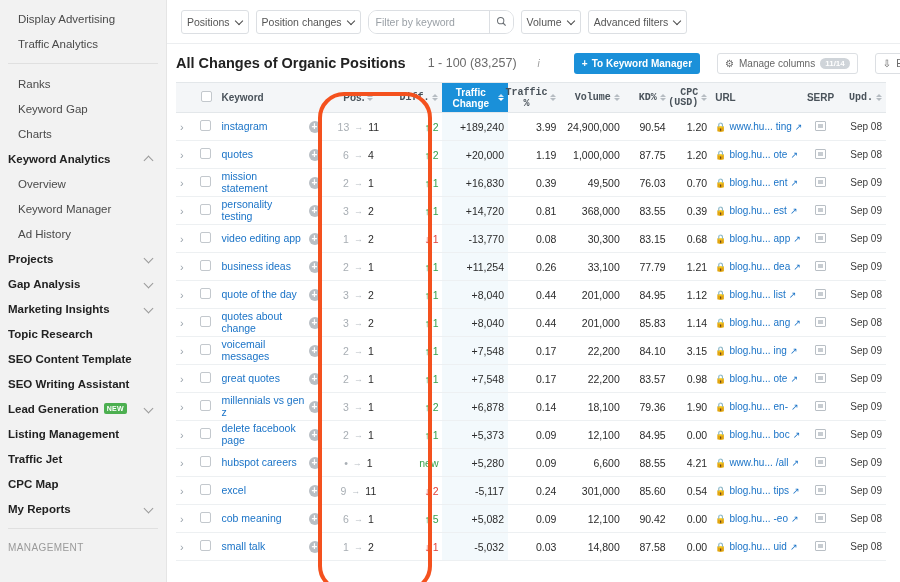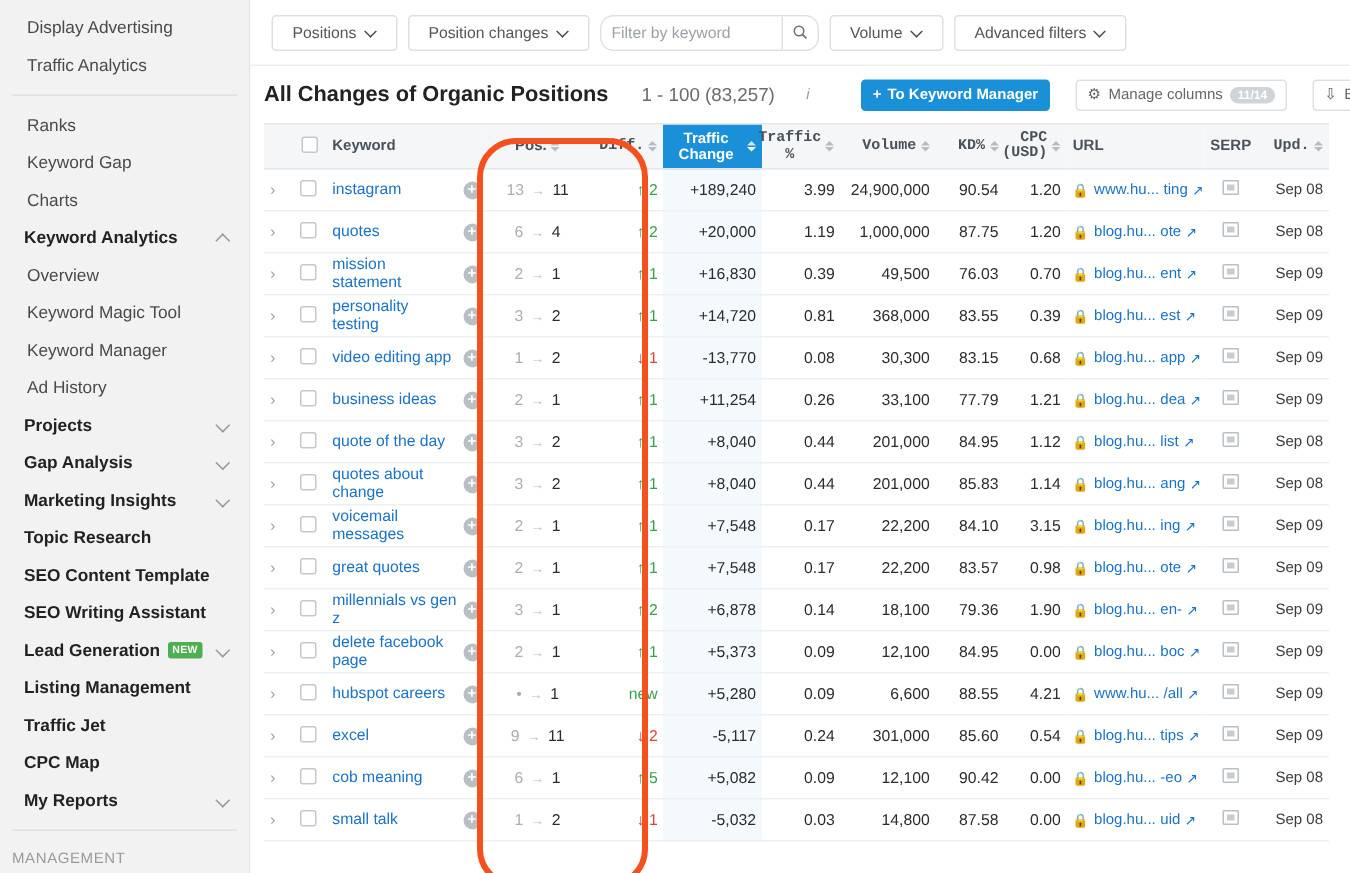--- a/index.html
+++ b/index.html
@@ -20,21 +20,21 @@
     position: relative;
   }
   .nav-item {
     display: flex; align-items: center; justify-content: space-between;
     height: 25px; padding: 0 12px 0 16px;
     font-size: 11.5px; color: #444;
     white-space: nowrap;
     cursor: pointer;
   }
   .nav-item.sub { padding-left: 18px; color: #4a4a4a; font-weight: 400; }
-  .nav-item.top { font-weight: bold; color: #222; }
+  .nav-item.top { font-weight: bold; color: #222; padding-left: 8px; }
   .nav-item .label { display: flex; align-items: center; gap: 5px; }
   .chev {
     width: 9px; height: 9px; display: inline-block; position: relative;
     flex: none;
   }
   .chev::before {
     content: ""; position: absolute; left: 0px; top: 1px;
     width: 6px; height: 6px;
     border-right: 1.4px solid #9a9a9a; border-bottom: 1.4px solid #9a9a9a;
     transform: rotate(45deg);
@@ -57,21 +57,21 @@
   .filterbar {
     display: flex; align-items: center; gap: 7px;
     height: 44px; padding: 0 14px;
     border-bottom: 1px solid #eceef0;
     background: #fff;
   }
   .fbtn {
     height: 24px; border: 1px solid #dcdfe3; border-radius: 3px;
     background: #fff; font-size: 10.5px; color: #555;
     display: flex; align-items: center; gap: 6px;
-    padding: 0 13px; white-space: nowrap; cursor: pointer;
+    padding: 0 5px; white-space: nowrap; cursor: pointer;
   }
   .fbtn .cd {
     width: 7px; height: 7px; position: relative; display: inline-block;
   }
   .fbtn .cd::before {
     content: ""; position: absolute; left: 0; top: 0;
     width: 5px; height: 5px;
     border-right: 1.6px solid #4a4a4a; border-bottom: 1.6px solid #4a4a4a;
     transform: rotate(45deg);
   }
@@ -239,25 +239,20 @@
         </div>
       </div>
     <div class="nav-item top">
       <span class="label">Keyword Analytics</span>
       <span class="chev up"></span>
     </div>
     <div id="sb-ka">
         <div class="nav-item sub">
           <span class="label">
             <span>Overview</span>
-          </span>
-        </div>
-        <div class="nav-item sub">
-          <span class="label">
-            <span>Keyword Magic Tool</span>
           </span>
         </div>
         <div class="nav-item sub">
           <span class="label">
             <span>Keyword Manager</span>
           </span>
         </div>
         <div class="nav-item sub">
           <span class="label">
             <span>Ad History</span>

